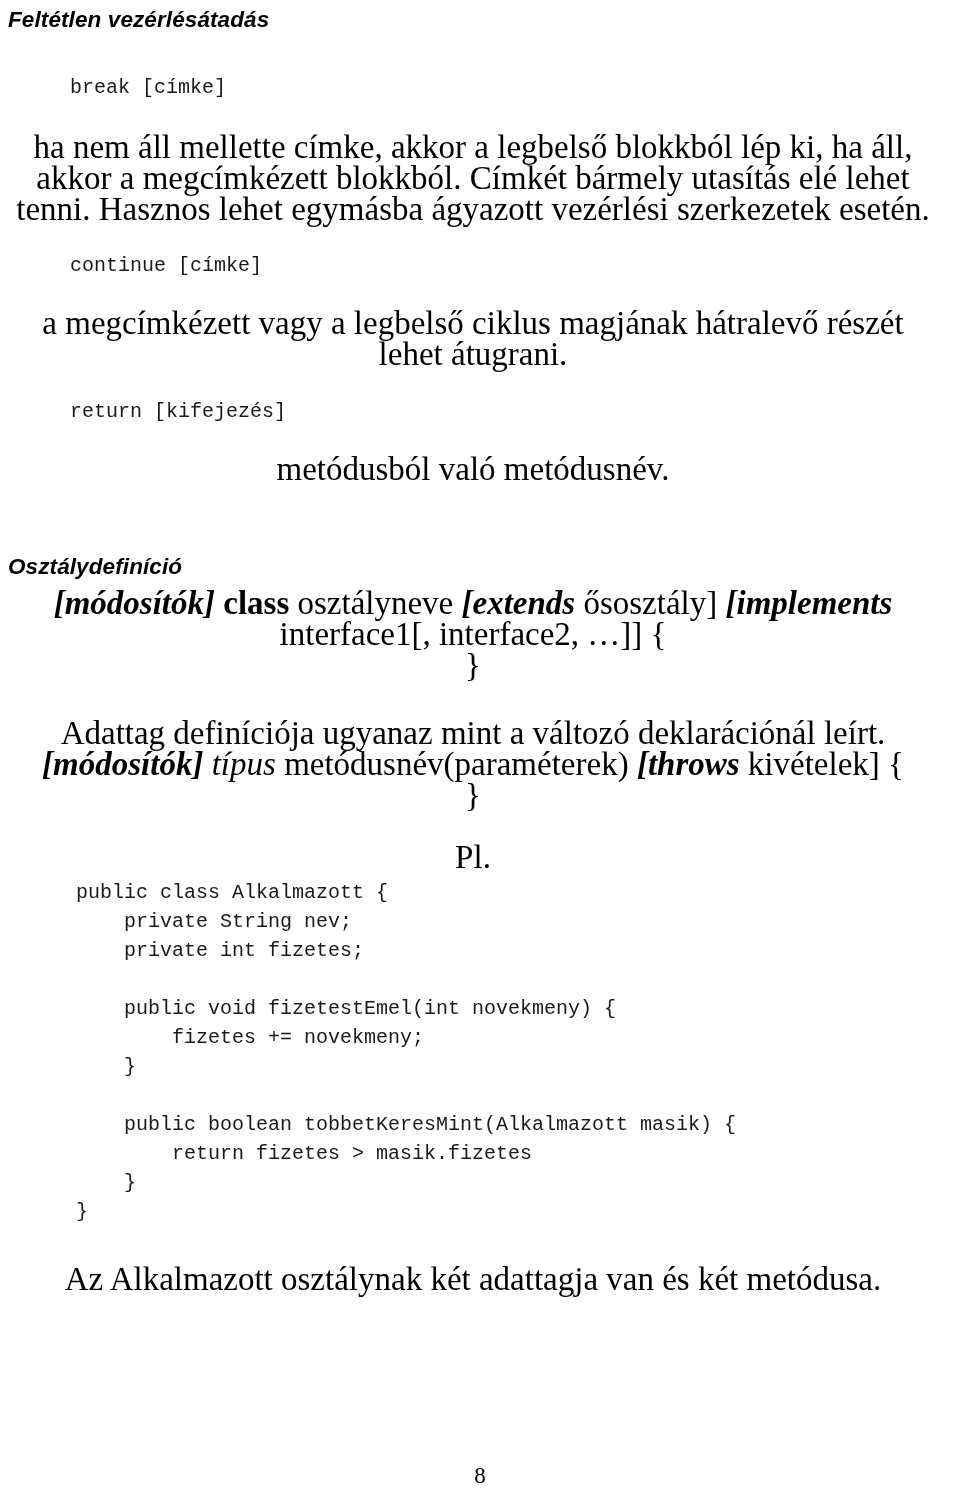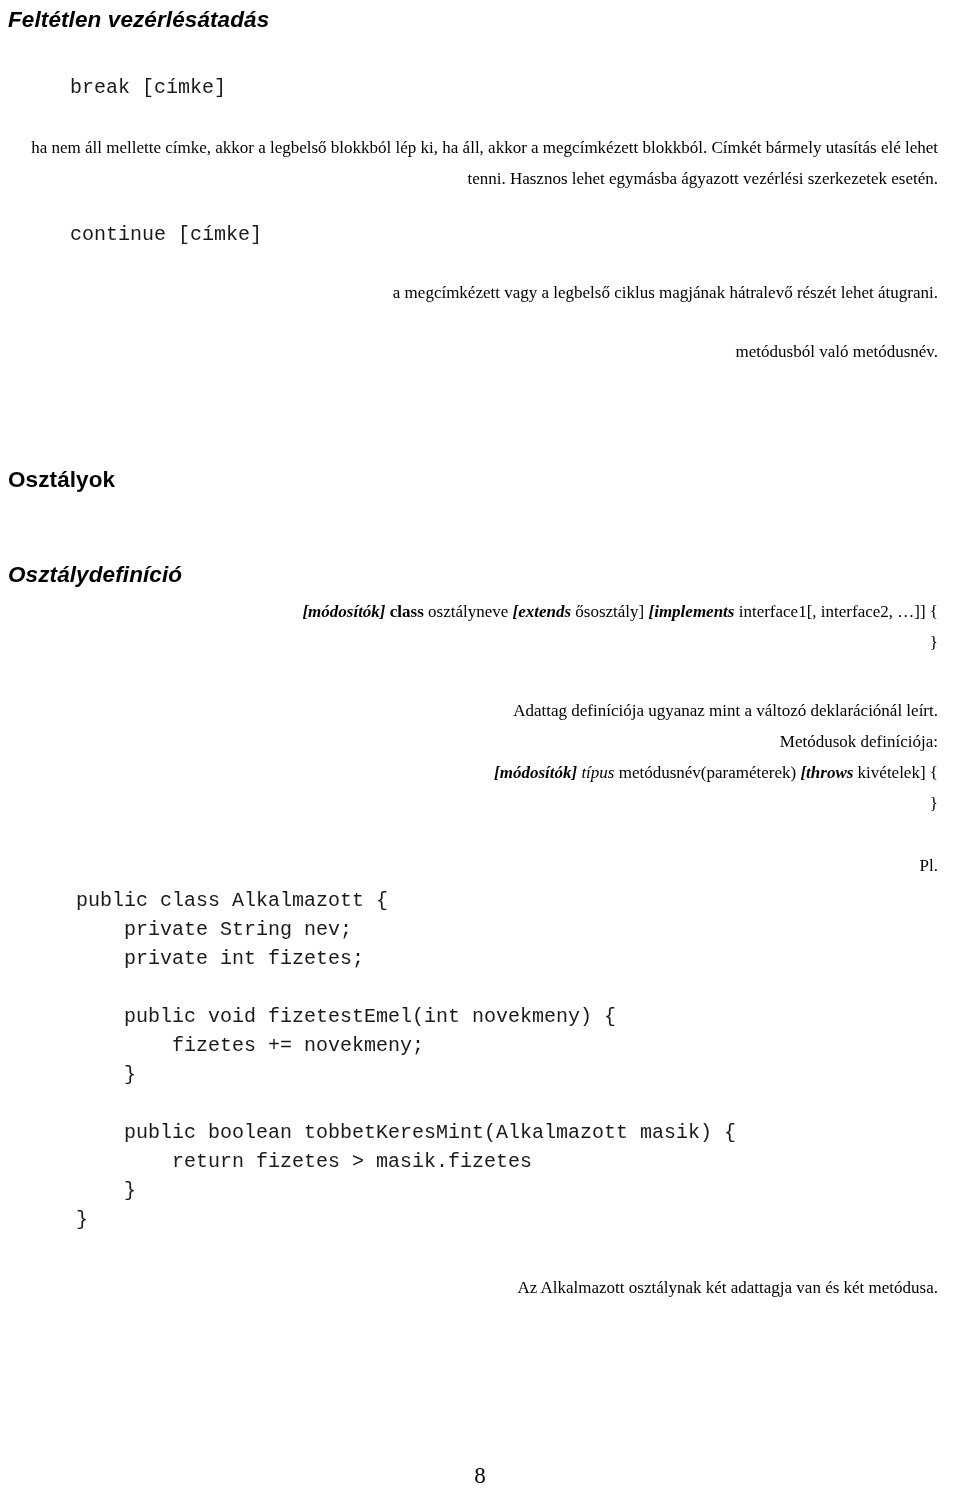--- a/index.html
+++ b/index.html
@@ -42,24 +42,24 @@
     font-weight: bold;
     font-style: normal;
     font-size: 22.5px;
     line-height: 27px;
     margin: 0;
     letter-spacing: 0.1px;
   }
 
   
   .p {
-    font-size: 17px;
+    font-size: 33px;
     line-height: 31px;
     margin: 0;
-    text-align: right;
+    text-align: center;
     white-space: normal;
   }
 
   
   .code {
     font-family: "Liberation Mono", "DejaVu Sans Mono", monospace;
     font-size: 20px;
     line-height: 29px;
     margin: 0;
     white-space: pre;
@@ -94,35 +94,34 @@
     <div class="h-sans-bi" style="margin-top:6px;">Feltétlen vezérlésátadás</div>
 
     <div class="code ind1" style="margin-top:40px;">break [címke]</div>
 
     <div class="p" style="margin-top:30px;">ha nem áll mellette címke, akkor a legbelső blokkból lép ki, ha áll, akkor a megcímkézett blokkból. Címkét bármely utasítás elé lehet tenni. Hasznos lehet egymásba ágyazott vezérlési szerkezetek esetén.</div>
 
     <div class="code ind1" style="margin-top:26px;">continue [címke]</div>
 
     <div class="p" style="margin-top:28px;">a megcímkézett vagy a legbelső ciklus magjának hátralevő részét lehet átugrani.</div>
 
+    <div class="code ind1" style="margin-top:27px;">return [kifejezés]</div>
 
     <div class="p" style="margin-top:28px;">metódusból való metódusnév.</div>
 
-    <div class="h-sans-b" style="margin-top:99px;">Osztályok</div>
 
     <div class="h-sans-bi" style="margin-top:68px;">Osztálydefiníció</div>
 
     <div class="p" style="margin-top:8px;"><span class="bi">[módosítók]</span><span> </span><span class="b">class</span><span> osztályneve </span><span class="bi">[extends</span><span> ősosztály] </span><span class="bi">[implements</span><span> interface1[, interface2, …]] {</span></div>
 
 
     <div class="p">}</div>
 
     <div class="p" style="margin-top:37px;">Adattag definíciója ugyanaz mint a változó deklarációnál leírt.</div>
 
-    <div class="p">Metódusok definíciója:</div>
 
     <div class="p"><span class="bi">[módosítók]</span><span class="i"> típus</span><span> metódusnév(paraméterek) </span><span class="bi">[throws</span><span> kivételek] {</span></div>
 
 
     <div class="p">}</div>
 
     <div class="p" style="margin-top:31px;">Pl.</div>
 
     <pre class="code ind-code" style="margin-top:5px;">public class Alkalmazott {
     private String nev;

